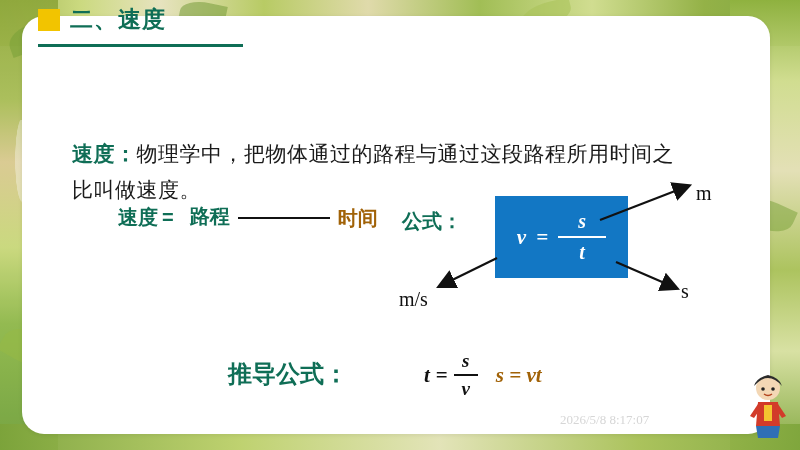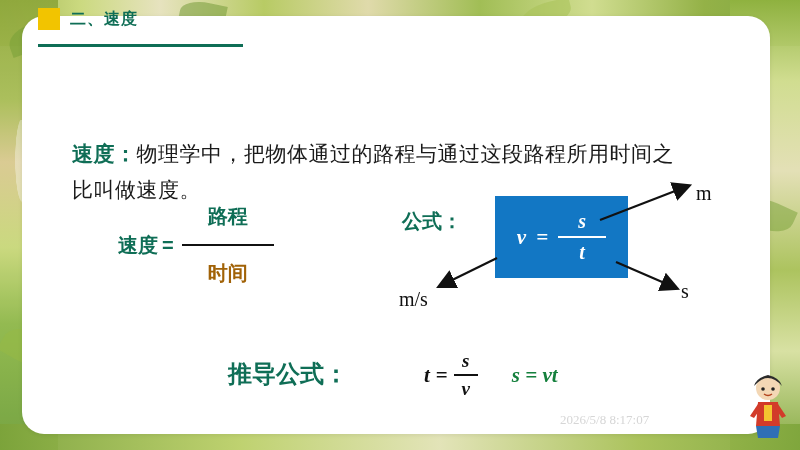--- a/index.html
+++ b/index.html
@@ -92,21 +92,21 @@
     display: flex;
     align-items: center;
   }
   .heading-square {
     width: 22px;
     height: 22px;
     background: #f2c400;
     margin-right: 10px;
   }
   .heading-text {
-    font-size: 16px;
+    font-size: 23px;
     font-weight: bold;
     color: #0f6e56;
     letter-spacing: 1px;
     line-height: 1;
   }
   .heading-underline {
     position: absolute;
     left: 38px;
     top: 44px;
     width: 205px;
@@ -146,24 +146,23 @@
     margin-right: 4px;
   }
   .ratio-eq {
     font-size: 20px;
     font-weight: bold;
     color: #0f6e56;
     margin-right: 8px;
   }
   .frac {
     display: inline-flex;
-    flex-direction: column;
+    flex-direction: row;
     align-items: center;
     text-align: center;
-    gap: 12px;
   }
   .frac .num {
     font-size: 20px;
     font-weight: bold;
     color: #0f6e56;
     padding: 0 8px 2px 8px;
   }
   .frac .bar {
     width: 92px;
     height: 2px;
@@ -306,22 +305,22 @@
     width: 24px;
     height: 2px;
     background: #111;
     margin: 2px 0;
   }
   .derived-second {
     font-family: "Liberation Serif", serif;
     font-style: italic;
     font-weight: bold;
     font-size: 21px;
-    color: #15803d;
-    margin-left: 34px;
+    color: #a16207;
+    margin-left: 18px;
   }
 
   
   .timestamp {
     position: absolute;
     left: 560px;
     top: 412px;
     font-size: 13px;
     color: #d6d6d6;
     font-family: "Liberation Serif", serif;

